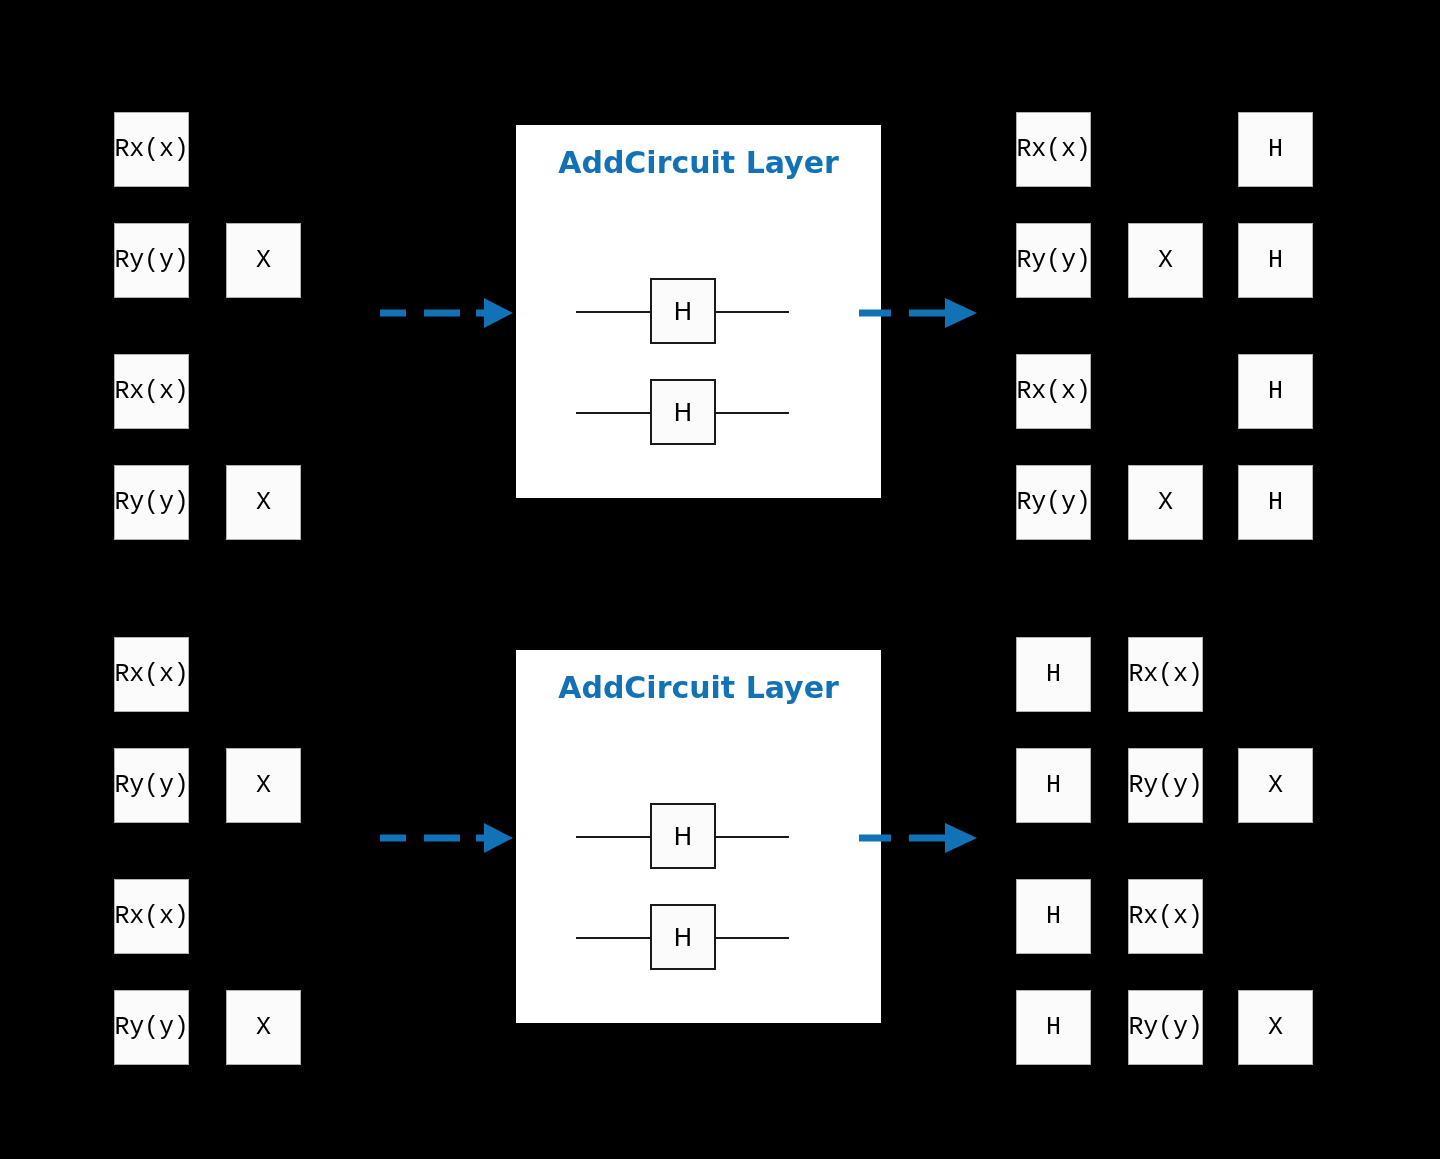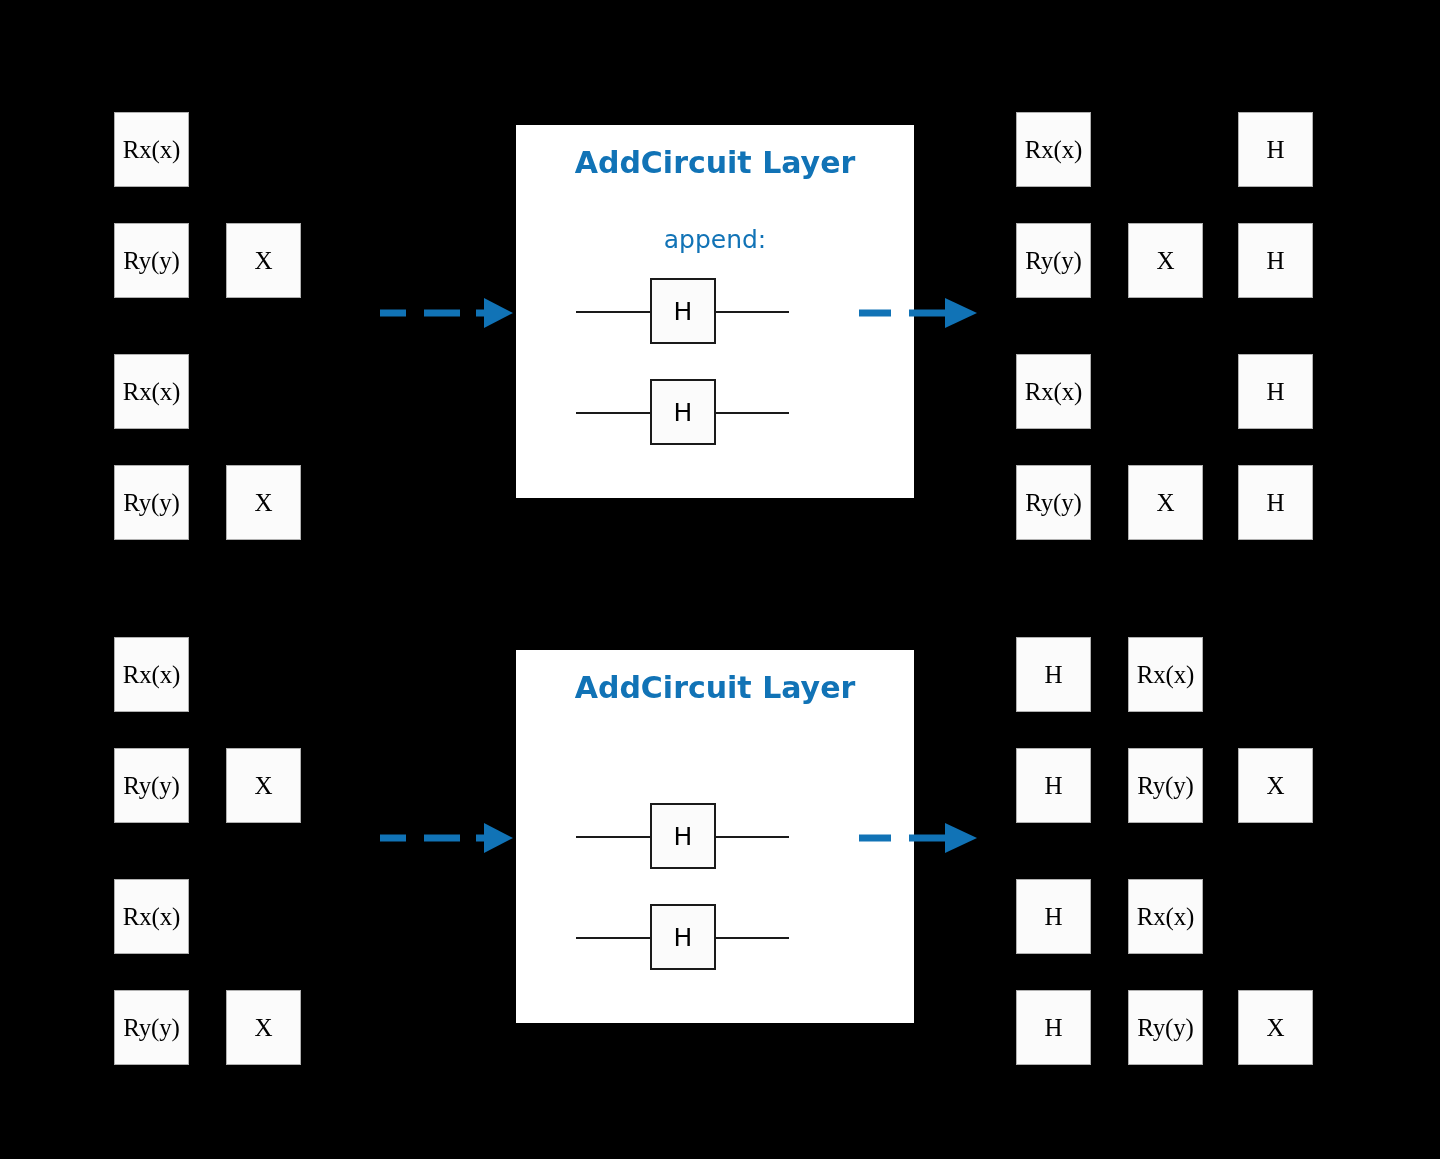--- a/index.html
+++ b/index.html
@@ -28,29 +28,29 @@
     width: 75px;
     height: 75px;
     background: #fbfbfb;
     border: 1px solid #b0b0b0;
     box-sizing: border-box;
     display: flex;
     align-items: center;
     justify-content: center;
     color: #000000;
     font-size: 25px;
-    font-family: Liberation Serif, serif;
+    font-family: Liberation Mono, monospace;
     line-height: 1;
     letter-spacing: -0.2px;
   }
 
   
   .layer-box {
     position: absolute;
-    width: 398px;
+    width: 365px;
     height: 373px;
     background: #ffffff;
     box-sizing: border-box;
     padding-left: 19px;
   }
   .layer-title {
     position: absolute;
     left: 0;
     top: 20px;
     width: 100%;
@@ -126,21 +126,20 @@
     <svg width="135" height="34" viewBox="0 0 135 34">
       <line x1="2" y1="17" x2="28" y2="17" stroke="#1173b6" stroke-width="7"></line>
       <line x1="46" y1="17" x2="82" y2="17" stroke="#1173b6" stroke-width="7"></line>
       <line x1="98" y1="17" x2="112" y2="17" stroke="#1173b6" stroke-width="7"></line>
       <polygon points="106,2 135,17 106,32" fill="#1173b6"></polygon>
     </svg>
   </div>
 
   <div class="layer-box" style="left:516px; top:125px;">
     <div class="layer-title">AddCircuit Layer</div>
-    <div class="layer-mode">append:</div>
 
     <div class="mini-row" style="left:60px; top:153px;">
       <div class="mini-wire"></div>
       <div class="mini-gate">H</div>
     </div>
 
     <div class="mini-row" style="left:60px; top:254px;">
       <div class="mini-wire"></div>
       <div class="mini-gate">H</div>
     </div>

